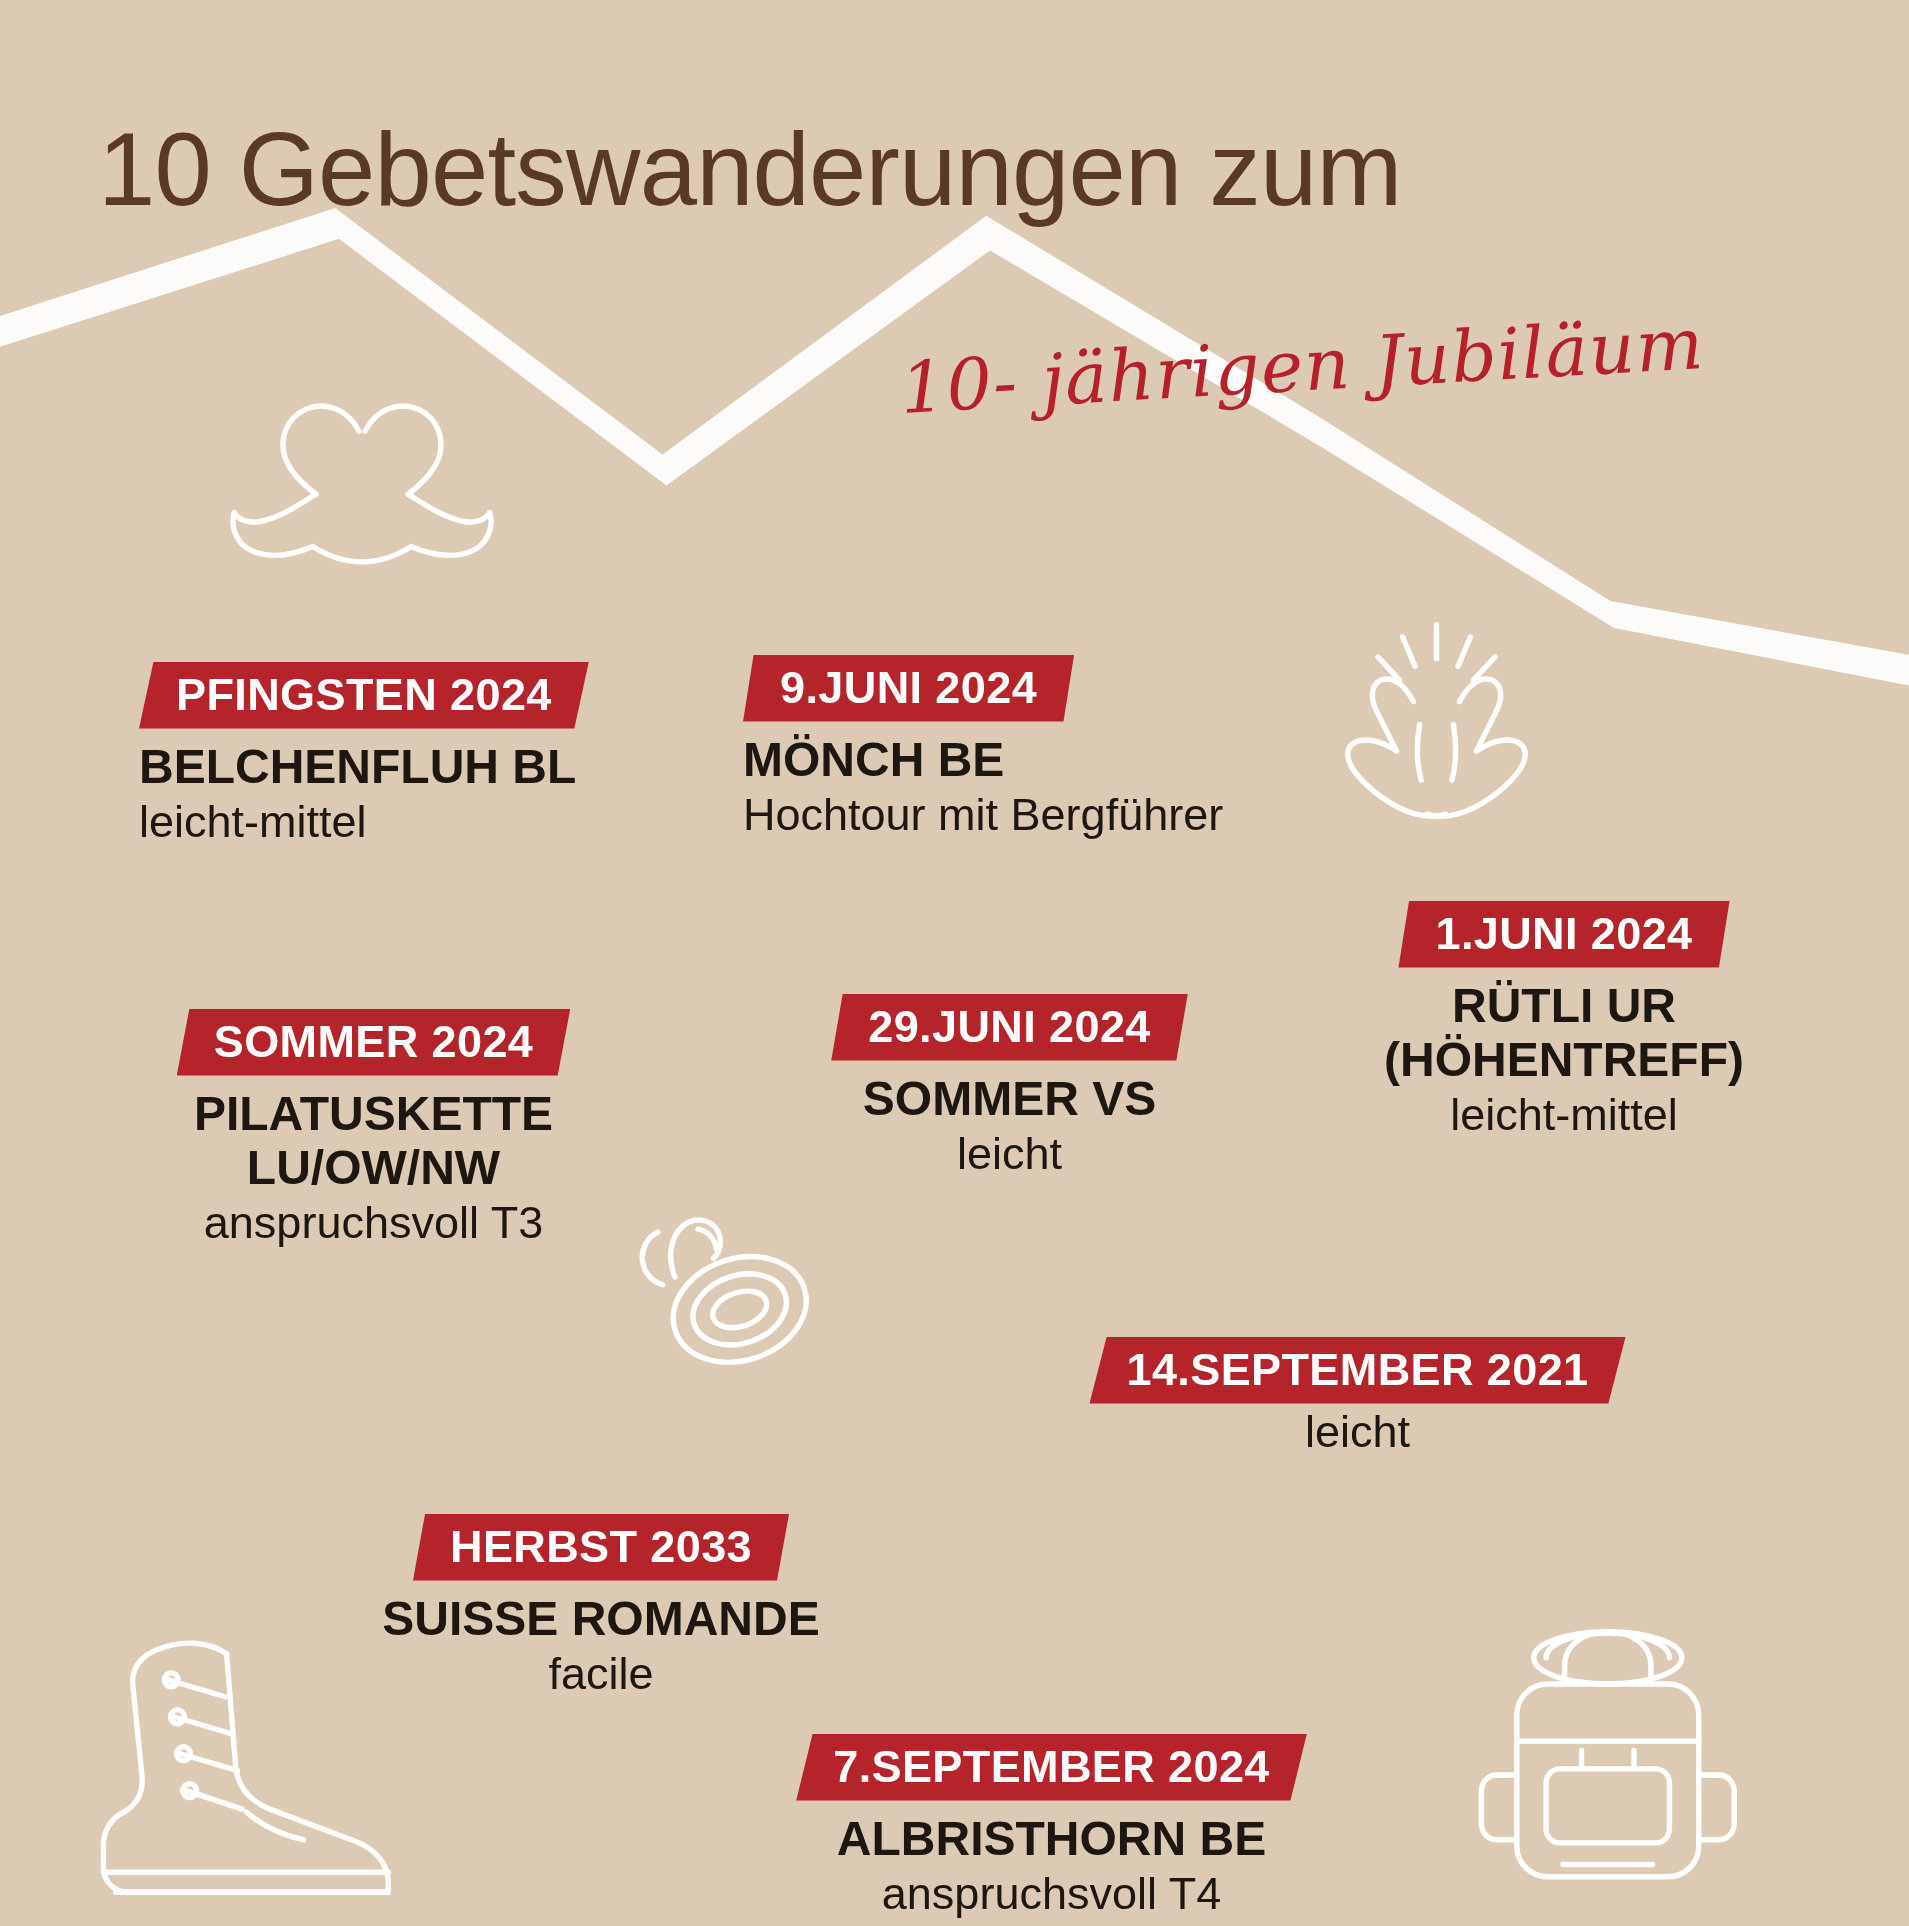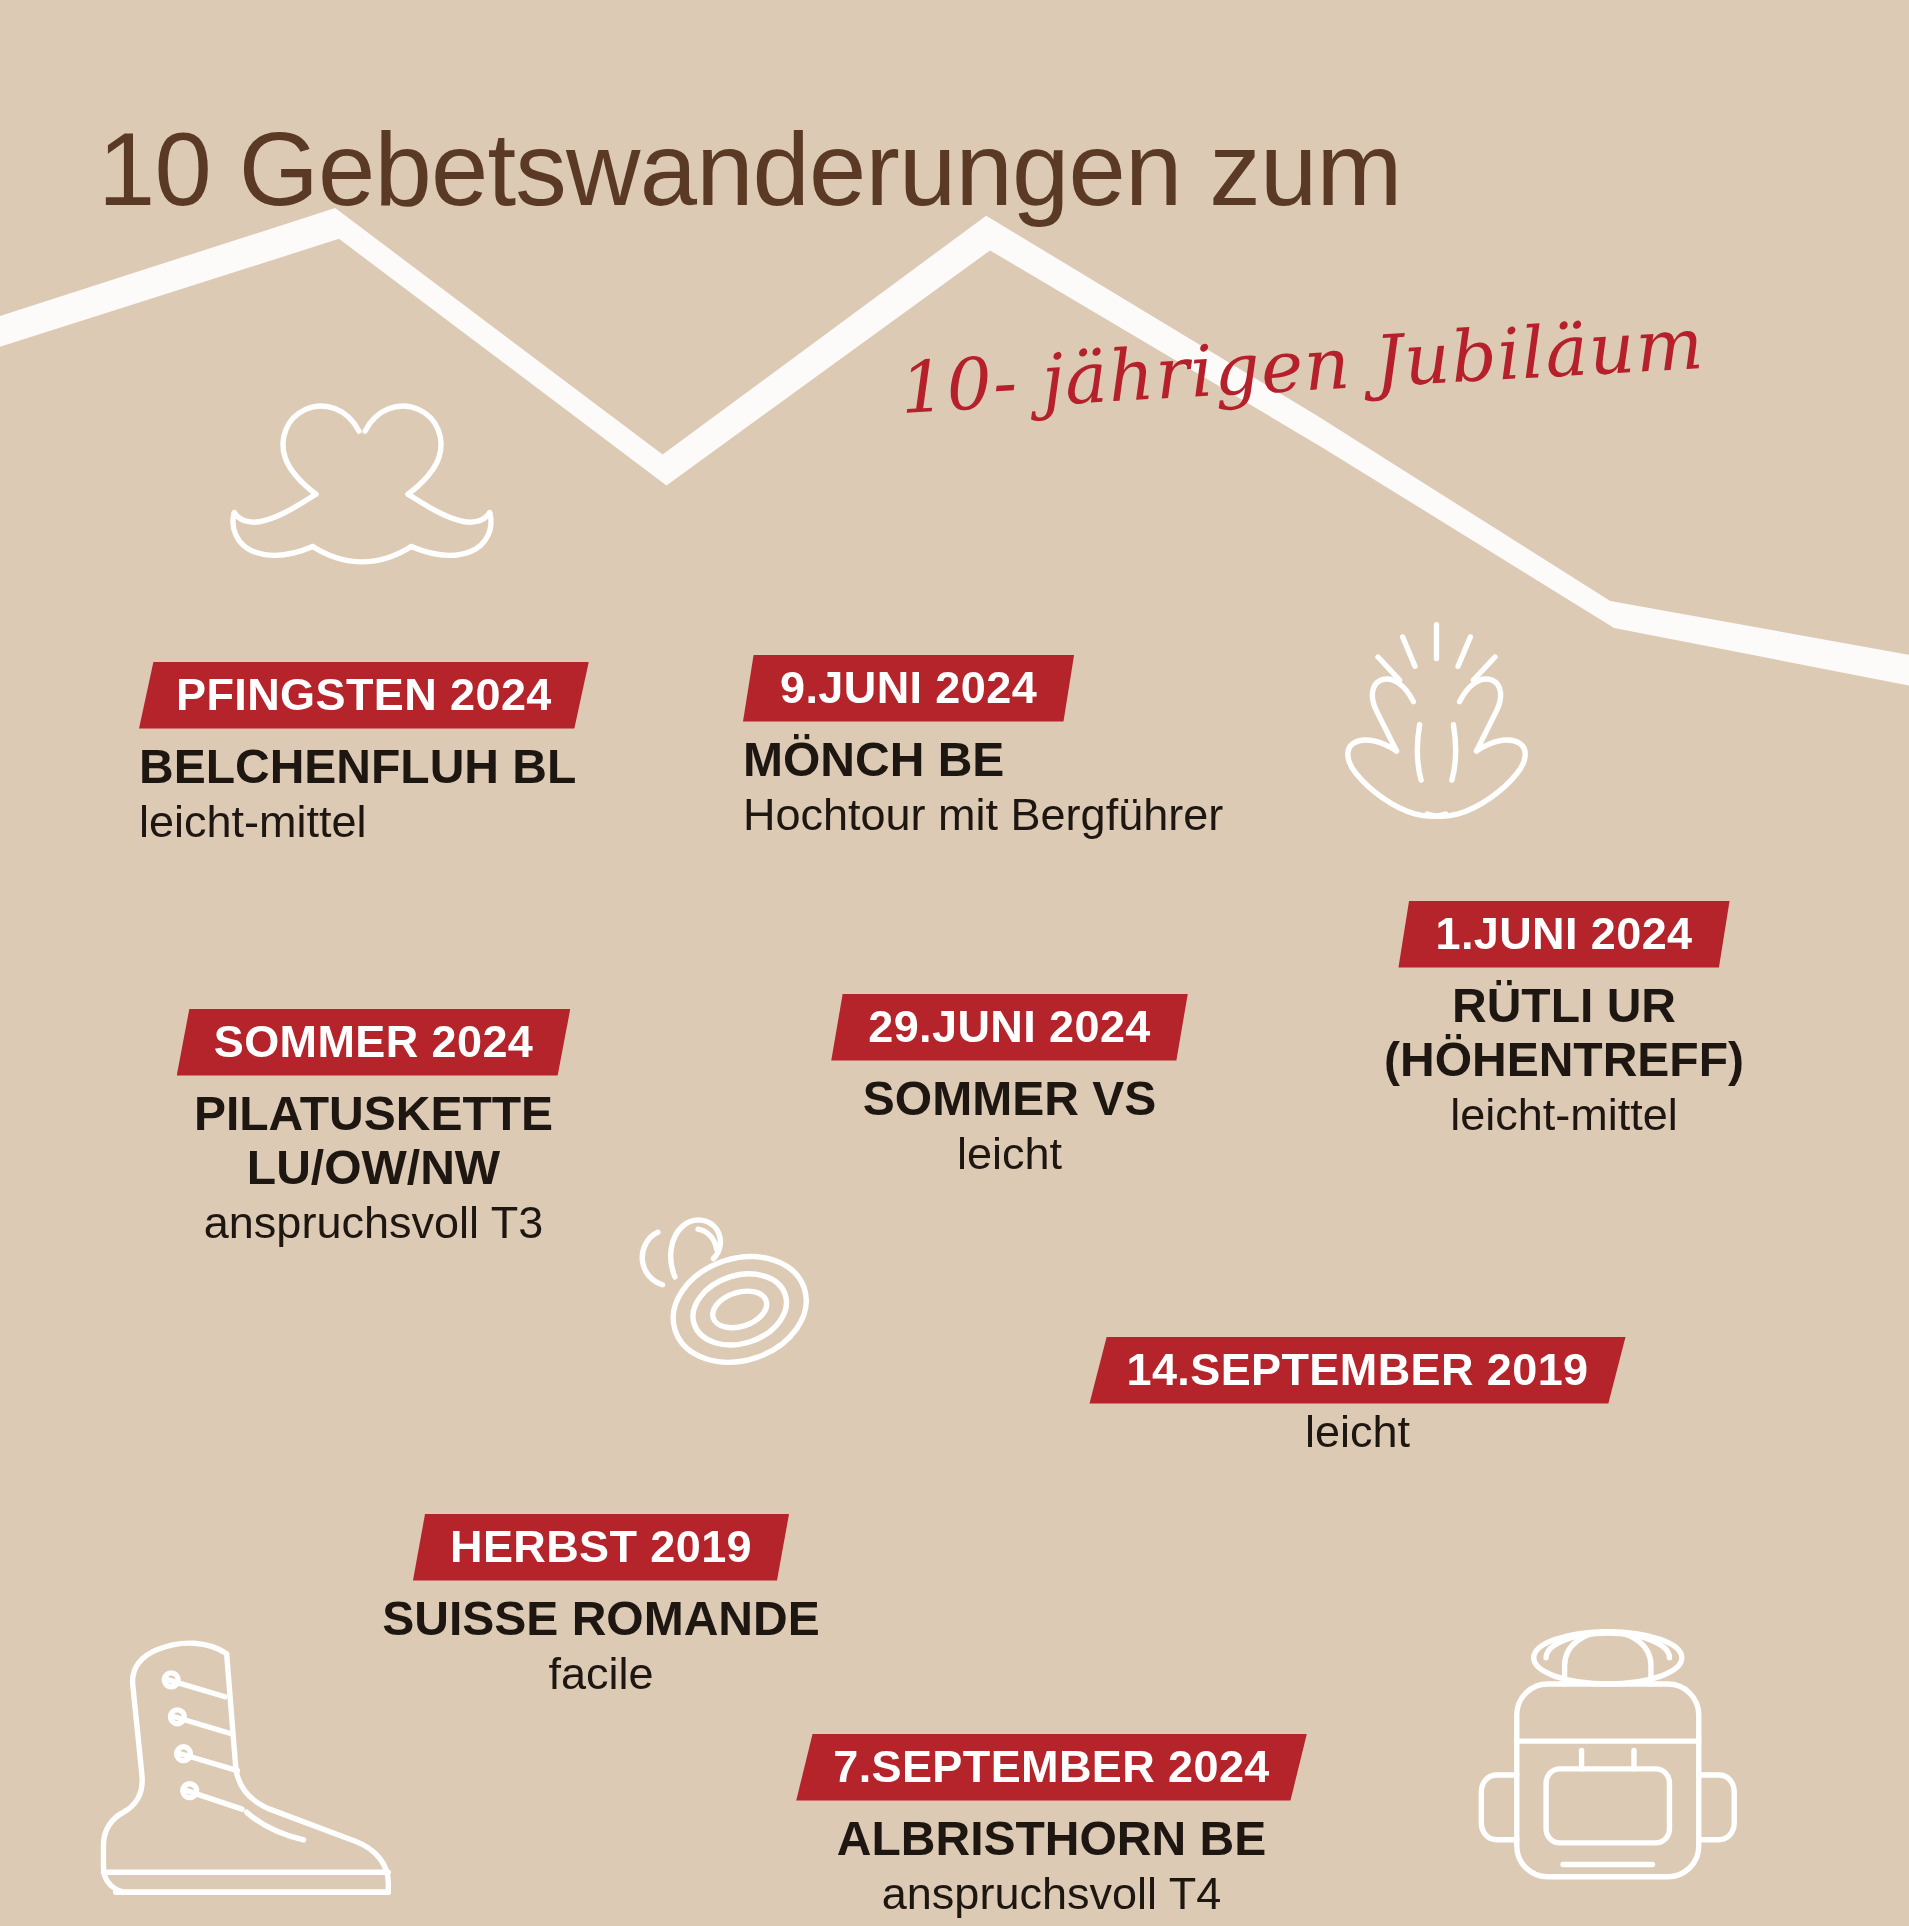--- a/index.html
+++ b/index.html
@@ -198,26 +198,26 @@
     <div class="diff">anspruchsvoll T3</div>
   </div>
 
   <div class="entry ctr" style="left:763px; top:994px; width:493px;">
     <div class="ribbon sk-left">29.JUNI 2024</div>
     <div class="place">SOMMER VS</div>
     <div class="diff">leicht</div>
   </div>
 
   <div class="entry ctr" style="left:932px; top:1337px; width:851px;">
-    <div class="ribbon sk-left">14.SEPTEMBER 2019</div>
+    <div class="ribbon sk-left">14.SEPTEMBER 2021</div>
     <div class="diff">leicht</div>
   </div>
 
   <div class="entry ctr" style="left:308px; top:1514px; width:586px;">
-    <div class="ribbon sk-left">HERBST 2019</div>
+    <div class="ribbon sk-left">HERBST 2033</div>
     <div class="place">SUISSE ROMANDE</div>
     <div class="diff">facile</div>
   </div>
 
   <div class="entry ctr" style="left:724px; top:1734px; width:655px;">
     <div class="ribbon sk-left">7.SEPTEMBER 2024</div>
     <div class="place">ALBRISTHORN BE</div>
     <div class="diff">anspruchsvoll T4</div>
   </div>
 

